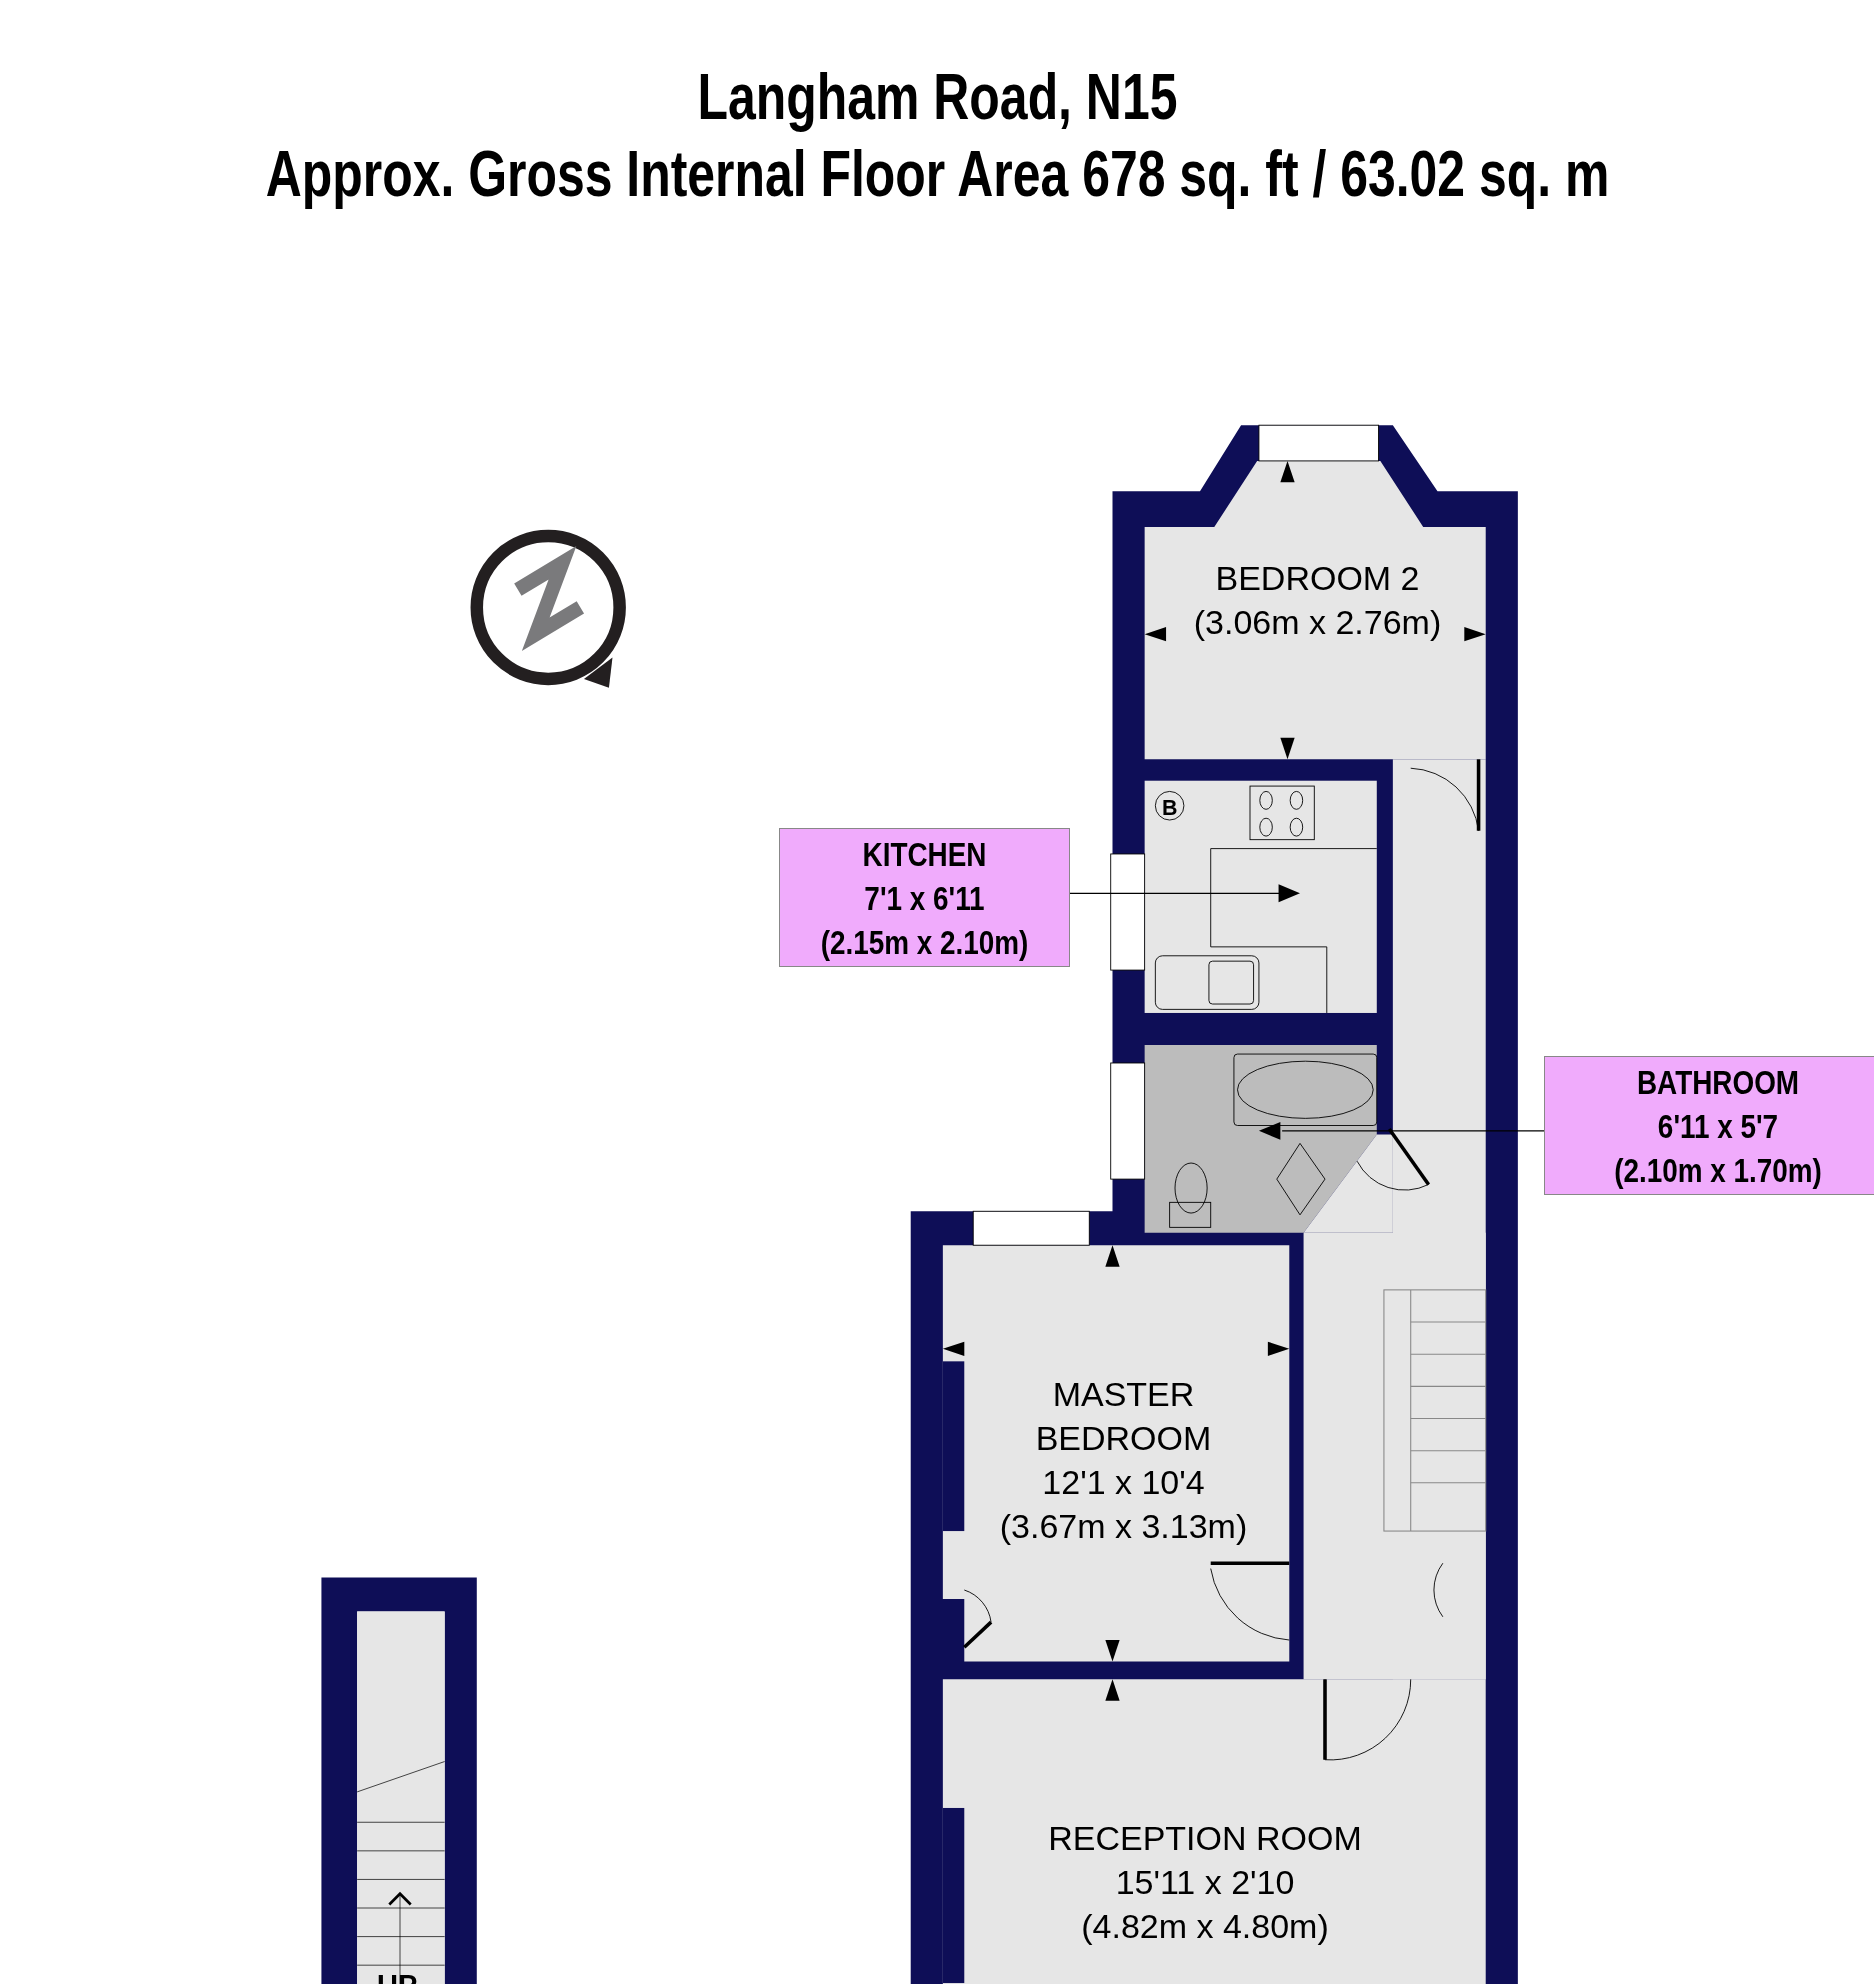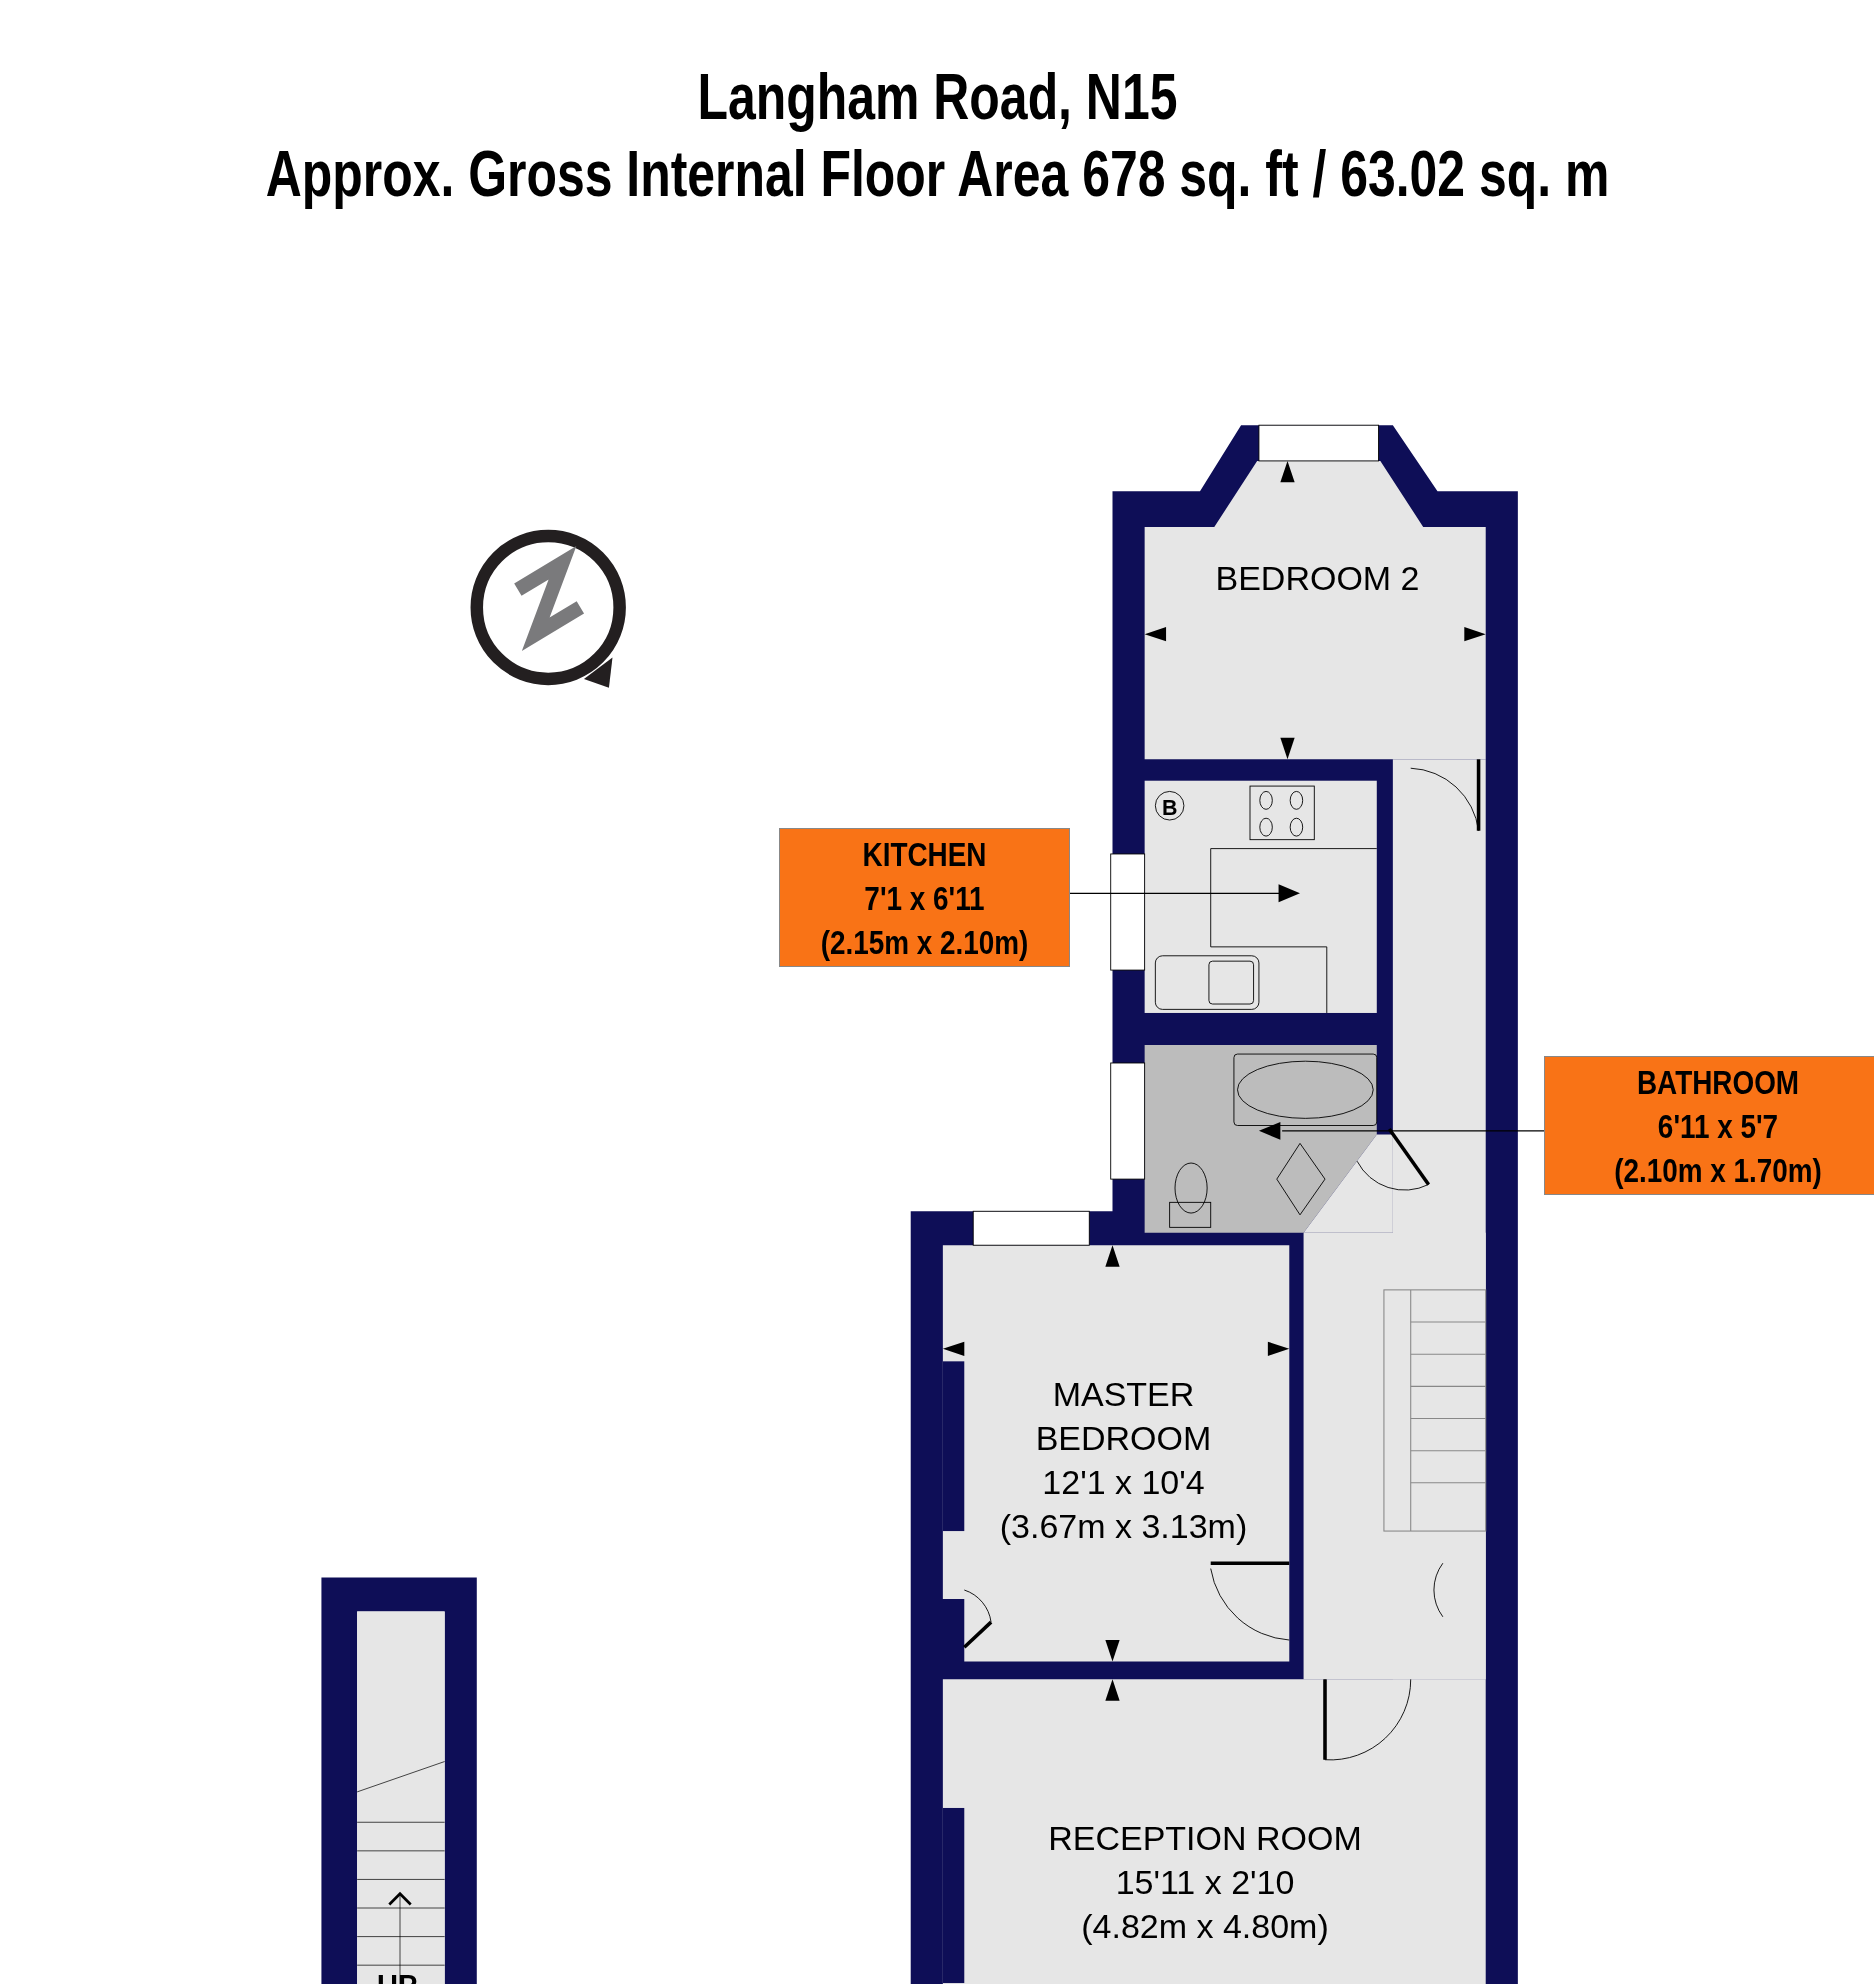--- a/index.html
+++ b/index.html
@@ -4,21 +4,21 @@
 <style>
   html, body { margin: 0; padding: 0; background: #ffffff; }
   body { width: 1875px; height: 2812px; position: relative; overflow: hidden; font-family: "Liberation Sans", sans-serif; }
   #plan { position: absolute; left: 0; top: 0; width: 1875px; height: 2812px; }
   .abs { position: absolute; }
   .title { left: 0; width: 1875px; text-align: center; font-weight: bold; color: #000; transform: scaleX(0.78); transform-origin: center; }
   .t1 { top: 60px; font-size: 64px; }
   .t2 { top: 137px; font-size: 64px; }
   .room-label { text-align: center; font-weight: normal; color: #000; font-size: 34px; line-height: 44px; }
   .room-label div { white-space: nowrap; }
-  .callout { background: #f97316; border: 1.6px solid #888; text-align: center; font-weight: bold; font-size: 34px; line-height: 44px; color: #000; box-sizing: border-box; }
+  .callout { background: #f0abfc; border: 1.6px solid #888; text-align: center; font-weight: bold; font-size: 34px; line-height: 44px; color: #000; box-sizing: border-box; }
   .callout div { white-space: nowrap; transform: scaleX(0.82); }
   .small-label { font-weight: bold; color: #000; font-size: 29px; }
 </style>
 </head>
 <body>
 
 <svg id="plan" viewBox="0 0 1050 1574" preserveAspectRatio="none" xmlns="http://www.w3.org/2000/svg">
   <defs>
     <marker id="arr" viewBox="0 0 10 10" refX="10" refY="5" markerWidth="6" markerHeight="6" orient="auto">
         <path d="M0,0 L10,5 L0,10 z" fill="#000"></path>
@@ -147,20 +147,21 @@
     <polygon points="343,368 341,385 327,380" fill="#231f20"></polygon>
     <path d="M290,330 L315,315 L300,355 L325,340" stroke="#7a7a7c" stroke-width="8" fill="none" stroke-linejoin="miter"></path>
   </g>
 </svg>
 
 <div class="abs title t1">Langham Road, N15</div>
 <div class="abs title t2">Approx. Gross Internal Floor Area 678 sq. ft / 63.02 sq. m</div>
 
 <div class="abs room-label" style="left:1143px; top:556px; width:349px;">
   <div>BEDROOM 2</div>
+  <div>(3.06m x 2.76m)</div>
 </div>
 
 <div class="abs callout" style="left:779px; top:828px; width:291px; height:139px; padding-top:3.2px;">
   <div>KITCHEN</div>
   <div>7'1 x 6'11</div>
   <div>(2.15m x 2.10m)</div>
 </div>
 
 <div class="abs callout" style="left:1544px; top:1056px; width:348px; height:139px; padding-top:3.2px;">
   <div>BATHROOM</div>

